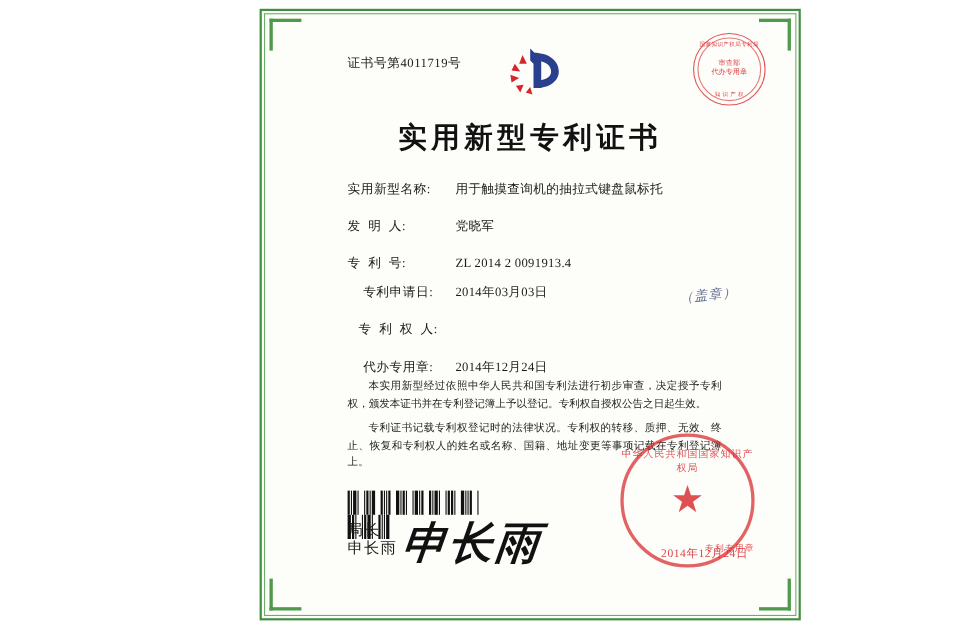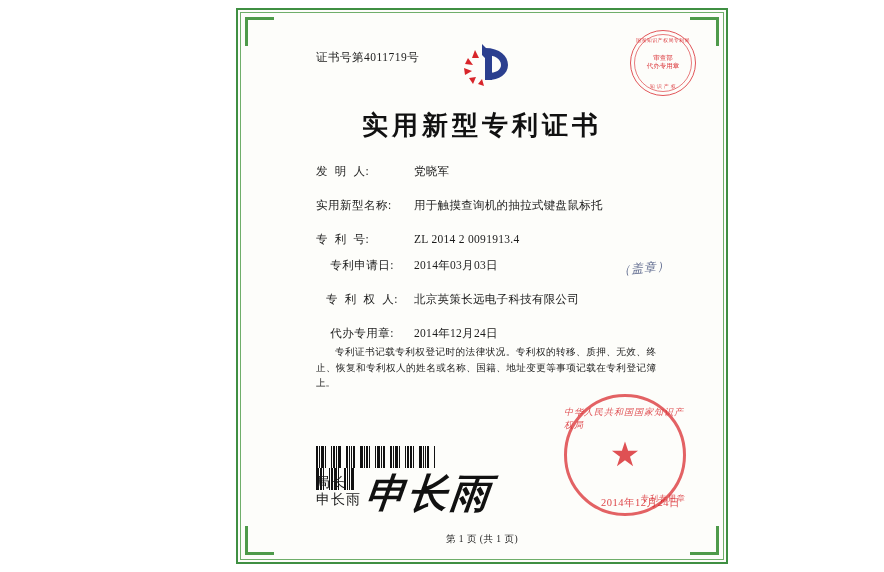--- a/index.html
+++ b/index.html
@@ -263,26 +263,25 @@
     transform: translate(-50%, -50%);
     font-size: 34px;
     color: #d8252a;
     opacity: .8;
     line-height: 1;
   }
   .seal-bottom .arc-top {
     position: absolute;
     top: 12px;
     left: 0; right: 0;
-    text-align: left;
+    text-align: center;
     font-size: 9px;
     color: #d8252a;
     opacity: .8;
     letter-spacing: 1px;
-    font-style: italic;
   }
   .seal-bottom .arc-bot {
     position: absolute;
     bottom: 12px;
     left: 0; right: 0;
     text-align: right;
     font-size: 8px;
     color: #d8252a;
     opacity: .8;
     letter-spacing: 1px;
@@ -356,51 +355,51 @@
       <div class="ring2"></div>
       <div class="txt-arc">国家知识产权局专利局</div>
       <div class="txt-mid">审查部<br>代办专用章</div>
       <div class="txt-bot">知 识 产 权</div>
     </div>
 
     <div class="cert-title">实用新型专利证书</div>
 
     <div class="fields">
       <div class="field-row">
+        <span class="field-label wide">实用新型名称:</span>
+        <span class="field-value">用于触摸查询机的抽拉式键盘鼠标托</span>
+      </div>
+      <div class="field-row">
         <span class="field-label wide">发  明  人:</span>
         <span class="field-value">党晓军</span>
       </div>
       <div class="field-row">
-        <span class="field-label wide">实用新型名称:</span>
-        <span class="field-value">用于触摸查询机的抽拉式键盘鼠标托</span>
-      </div>
-      <div class="field-row">
         <span class="field-label wide">专  利  号:</span>
         <span class="field-value">ZL 2014 2 0091913.4</span>
       </div>
     </div>
 
     <div class="fields-2">
       <div class="field-row">
         <span class="field-label wide">专利申请日:</span>
         <span class="field-value">2014年03月03日</span>
       </div>
       <div class="field-row">
         <span class="field-label wide">专  利  权  人:</span>
-        <span class="field-value">北京英策长远电子科技有限公司</span>
       </div>
       <div class="field-row">
         <span class="field-label wide">代办专用章:</span>
         <span class="field-value">2014年12月24日</span>
       </div>
     </div>
 
     <div class="annotation">（盖章）</div>
 
     <div class="body-text">
+      <p>本实用新型经过依照中华人民共和国专利法进行初步审查，决定授予专利权，颁发本证书并在专利登记簿上予以登记。专利权自授权公告之日起生效。</p>
       <p>专利证书记载专利权登记时的法律状况。专利权的转移、质押、无效、终止、恢复和专利权人的姓名或名称、国籍、地址变更等事项记载在专利登记簿上。</p>
     </div>
 
     <div class="barcode">
       <i style="width:2px"></i><i style="width:1px"></i><i style="width:3px"></i><i style="width:1px"></i>
       <i style="width:1px"></i><i style="width:2px"></i><i style="width:1px"></i><i style="width:3px"></i>
       <i style="width:2px"></i><i style="width:1px"></i><i style="width:1px"></i><i style="width:2px"></i>
       <i style="width:3px"></i><i style="width:1px"></i><i style="width:2px"></i><i style="width:1px"></i>
       <i style="width:1px"></i><i style="width:3px"></i><i style="width:1px"></i><i style="width:2px"></i>
       <i style="width:2px"></i><i style="width:1px"></i><i style="width:3px"></i><i style="width:1px"></i>
@@ -419,16 +418,15 @@
 
     <div class="seal-bottom">
       <div class="ring"></div>
       <div class="arc-top">中华人民共和国国家知识产权局</div>
       <div class="star">★</div>
       <div class="arc-bot">专利专用章</div>
     </div>
 
     <div class="stamp-date">2014年12月24日</div>
 
-    <div class="page-footer">第 1 页 (共 1 页)</div>
   </div>
 
 </div>
 
 </body></html>

